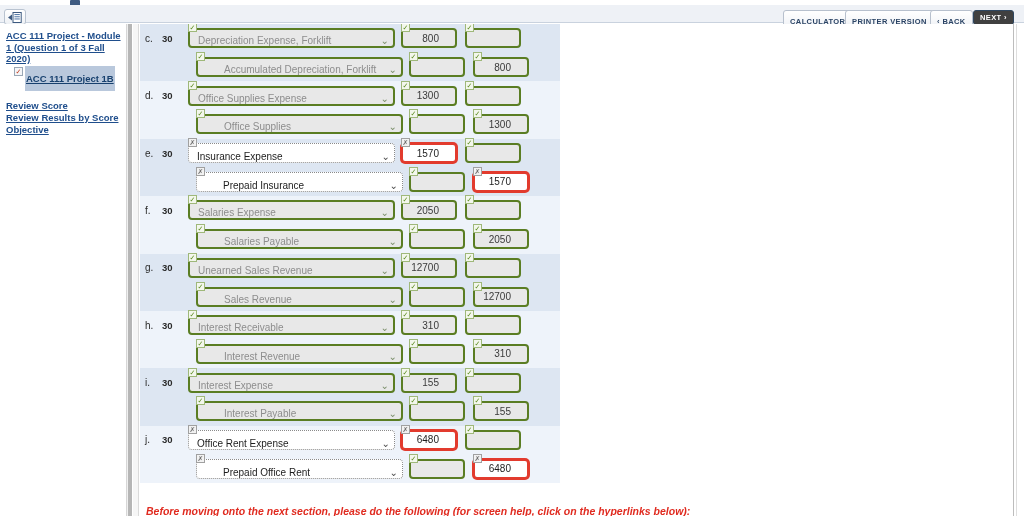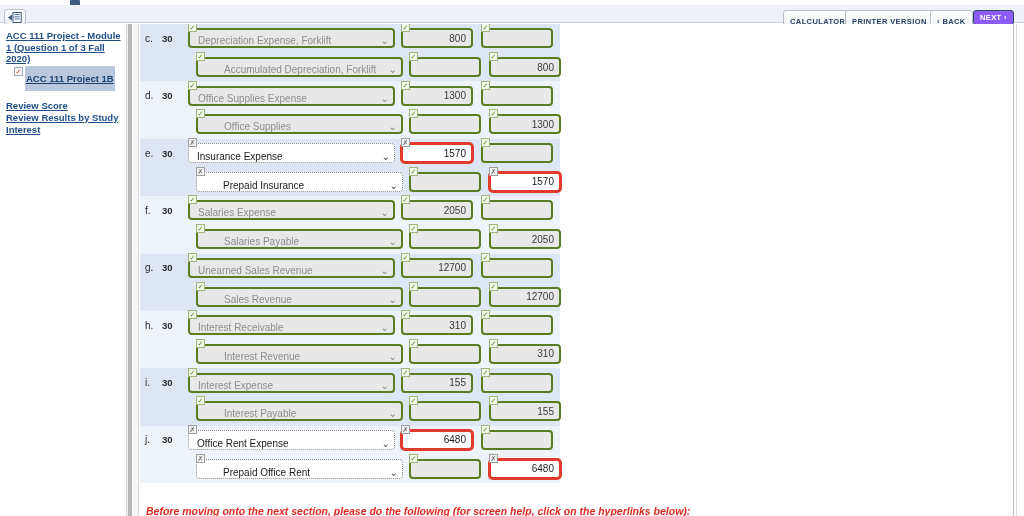--- a/index.html
+++ b/index.html
@@ -43,21 +43,21 @@
     color: #2b4465; font-weight: bold; font-size: 7.5px;
     letter-spacing: 0.4px;
     display: flex; align-items: center; justify-content: center;
     cursor: pointer; white-space: nowrap; padding: 10px 6px;
   }
   #btn-calculator { left: 783px; }
   #btn-printer    { left: 845px; }
   #btn-back       { left: 930px; }
   #btn-next {
     left: 973px; top: 10px; height: 15px;
-    background: #8b5cf6; border: 1px solid #2f4760; border-radius: 3px;
+    background: #404040; border: 1px solid #2f4760; border-radius: 3px;
     color: #ffffff; font-weight: bold; font-size: 7.5px; letter-spacing: 0.4px;
     display: flex; align-items: center; justify-content: center;
     position: absolute; cursor: pointer; padding: 0 6px;
   }
 
   
   #sidebar {
     position: absolute; left: 0; top: 24px; width: 126px; height: 492px;
     background: #ffffff; padding: 6px 4px 0 6px;
   }
@@ -166,23 +166,23 @@
     border: 1px dotted #8a8a8a; background: #ffffff; color: #1c1c1c;
   }
   .sel.bad .cv { color: #4a4a4a; }
 
   
   .credit .ctl-sel { margin-left: 8px; }
   .credit .sel { padding-left: 26px; }
 
   
   .amt {
-    position: relative; width: 72px; height: 20px;
+    position: relative; width: 56px; height: 20px;
     display: flex; align-items: center; justify-content: flex-end;
-    padding-right: 5px; font-size: 10px; border-radius: 4px;
+    padding-right: 16px; font-size: 10px; border-radius: 4px;
     color: #3a3a3a;
   }
   .amt.ok  { border: 2px solid #5a7d23; background: #e8e8e8; }
   .amt.bad {
     border: 2px solid #e23b2e; background: #ffffff; color: #1c1c1c;
     box-shadow: 0 0 0 1px #ffffff inset, 0 0 0 1px #e23b2e;
   }
 
   .gap-dr { width: 6px; flex: none; }
   .gap-cr { width: 8px; flex: none; }
@@ -216,21 +216,21 @@
 </div>
 
 <div id="sidebar">
   <a class="side-link">ACC 111 Project - Module 1 (Question 1 of 3 Fall 2020)</a>
   <div id="proj-row">
     <span id="proj-check">✓</span>
     <span id="proj-label">ACC 111 Project 1B</span>
   </div>
   <div id="side-gap"></div>
   <a class="side-link">Review Score</a>
-  <a class="side-link">Review Results by Study Interest</a>
+  <a class="side-link">Review Results by Score Objective</a>
 </div>
 
 <div id="splitter">
   <div id="sb-track-a">
     <div id="sb-thumb-a"></div>
   </div>
   <div id="sb-track-b"></div>
 </div>
 <div id="right-rule"></div>
 <div id="right-rule2"></div>

